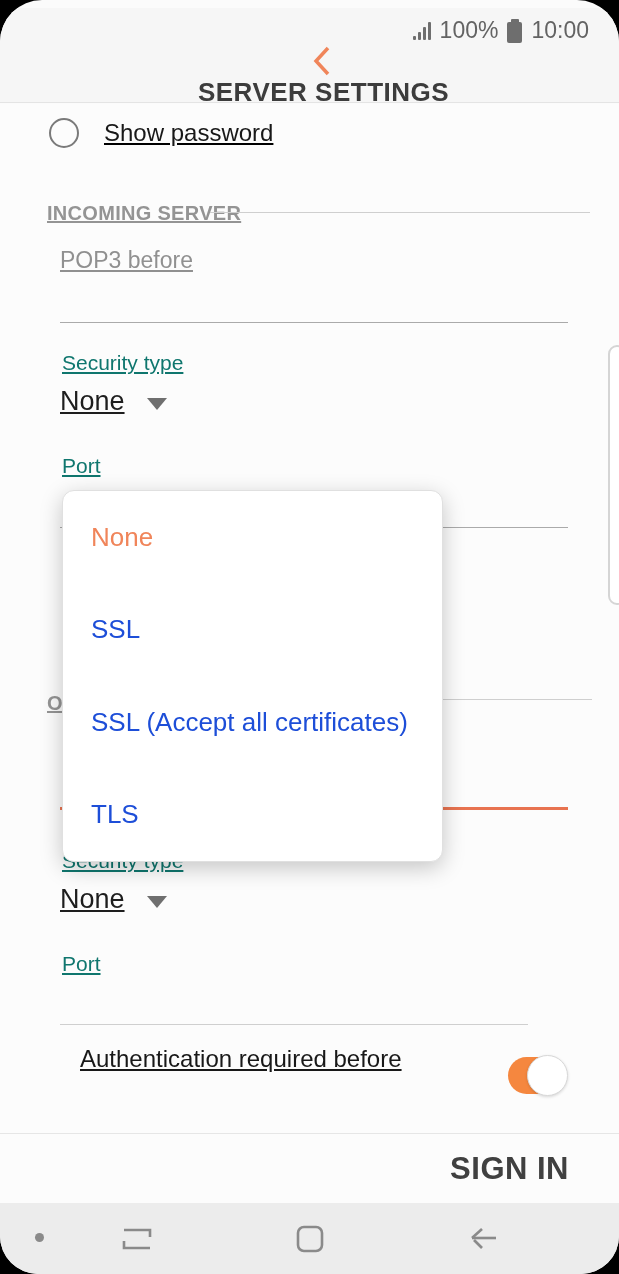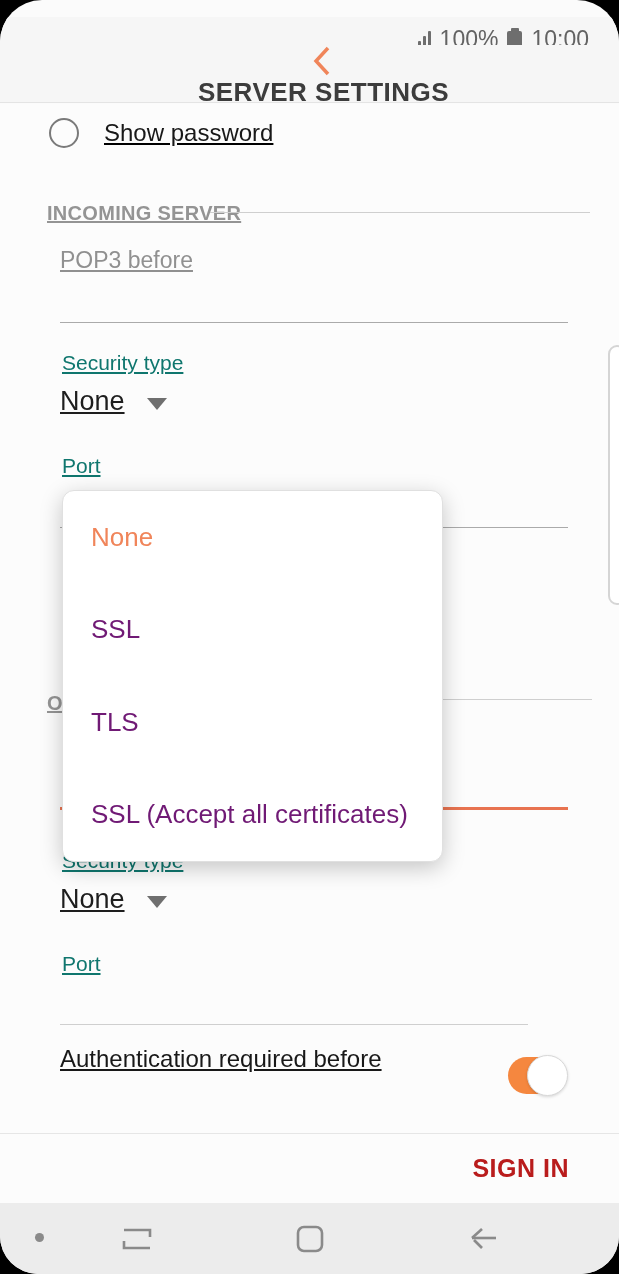--- a/index.html
+++ b/index.html
@@ -14,21 +14,21 @@
     width:619px;height:1274px;overflow:hidden;
   }
   #screen{
     position:relative;width:619px;height:1274px;
     background:#fbfbfb;
     border-radius:42px 42px 38px 38px;
     overflow:hidden;
   }
   
   .status-bar{
-    position:absolute;top:17px;left:0;right:0;height:45px;
+    position:absolute;top:8px;left:0;right:0;height:45px;
     background:#f6f6f6;
     display:flex;align-items:center;justify-content:flex-end;
     padding-right:30px;gap:9px;color:#636363;font-size:23px;
   }
   .sig-bars{display:flex;align-items:flex-end;gap:2px;height:18px;}
   .sig-bars i{display:block;width:3px;background:#6e6e6e;border-radius:1px;}
   .sig-bars i:nth-child(1){height:4px;}
   .sig-bars i:nth-child(2){height:8px;}
   .sig-bars i:nth-child(3){height:13px;}
   .sig-bars i:nth-child(4){height:18px;}
@@ -70,35 +70,35 @@
   .toggle.on .thumb{left:auto;right:-2px;}
   
   .popup{
     position:absolute;left:62px;top:490px;width:381px;height:372px;
     background:#fff;border:1px solid #e0e0e0;border-radius:12px;
     box-shadow:0 6px 22px rgba(0,0,0,.22);
     display:flex;flex-direction:column;overflow:hidden;z-index:5;
   }
   .popup .opt{
     flex:1;display:flex;align-items:center;padding-left:28px;
-    font-size:26px;color:#701a75;cursor:pointer;white-space:nowrap;
+    font-size:26px;color:#1d4ed8;cursor:pointer;white-space:nowrap;
   }
   .popup .opt.selected{color:var(--accent);}
   
   .scrollbar{
     position:absolute;right:-7px;top:345px;width:18px;height:260px;
     background:#fff;border:2px solid #d5d5d5;border-radius:9px;z-index:2;
   }
   
   .signin-bar{
     position:absolute;left:0;right:0;top:1133px;height:70px;
     background:#fcfcfc;border-top:1px solid #e6e6e6;
     display:flex;align-items:center;justify-content:flex-end;padding-right:50px;
   }
-  .signin-label{font-size:25px;font-weight:bold;color:#b91c1c;letter-spacing:.5px;cursor:pointer;}
+  .signin-label{font-size:31px;font-weight:bold;color:#404040;letter-spacing:.5px;cursor:pointer;}
   
   .nav-bar{
     position:absolute;left:0;right:0;top:1203px;height:71px;background:#ececec;
     display:flex;align-items:center;
   }
   .nav-dot{position:absolute;left:35px;top:30px;width:9px;height:9px;border-radius:50%;background:#8a8a8a;}
   .nav-icon{position:absolute;top:0;height:71px;display:flex;align-items:center;justify-content:center;width:60px;cursor:pointer;}
   .nav-recents{left:107px;}
   .nav-home{left:280px;}
   .nav-back{left:454px;}
@@ -159,32 +159,32 @@
     <div class="abs field-label" style="left:62px;top:745px;">Security type</div>
     <div class="abs spinner-value" style="left:60px;top:780px;">
       <span>None</span>
       <span class="tri-down"></span>
     </div>
 
     <div class="abs field-label" style="left:62px;top:848px;">Port</div>
 
     <div class="abs divider" style="left:60px;top:920px;width:468px;"></div>
 
-    <div class="abs row-label" style="left:60px;top:938px;line-height:34px;">
+    <div class="abs row-label" style="left:80px;top:938px;line-height:34px;">
       <div>Authentication required before</div>
     </div>
     <div class="abs toggle on" style="left:508px;top:953px;">
       <span class="thumb"></span>
     </div>
 
     <div class="popup" style="top:386px;">
       <div class="opt selected">None</div>
       <div class="opt">SSL</div>
+      <div class="opt">SSL (Accept all certificates)</div>
       <div class="opt">TLS</div>
-      <div class="opt">SSL (Accept all certificates)</div>
     </div>
 
     <div class="scrollbar" style="top:241px;"></div>
   </div>
 
   <div class="signin-bar">
     <span class="signin-label">SIGN IN</span>
   </div>
 
   <div class="nav-bar">

